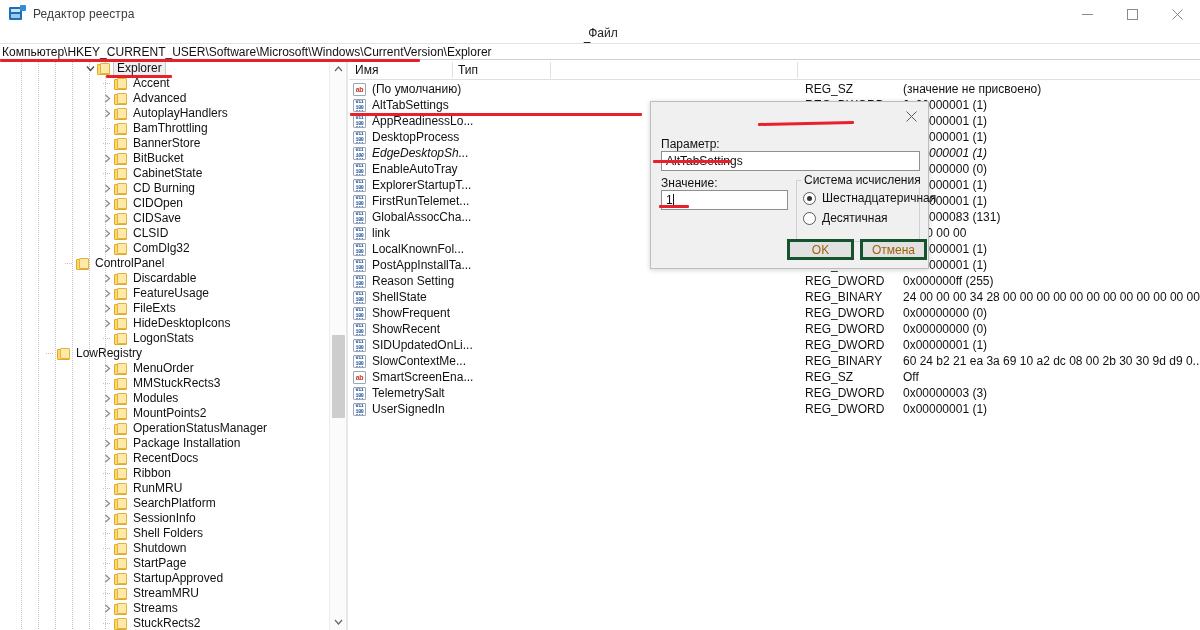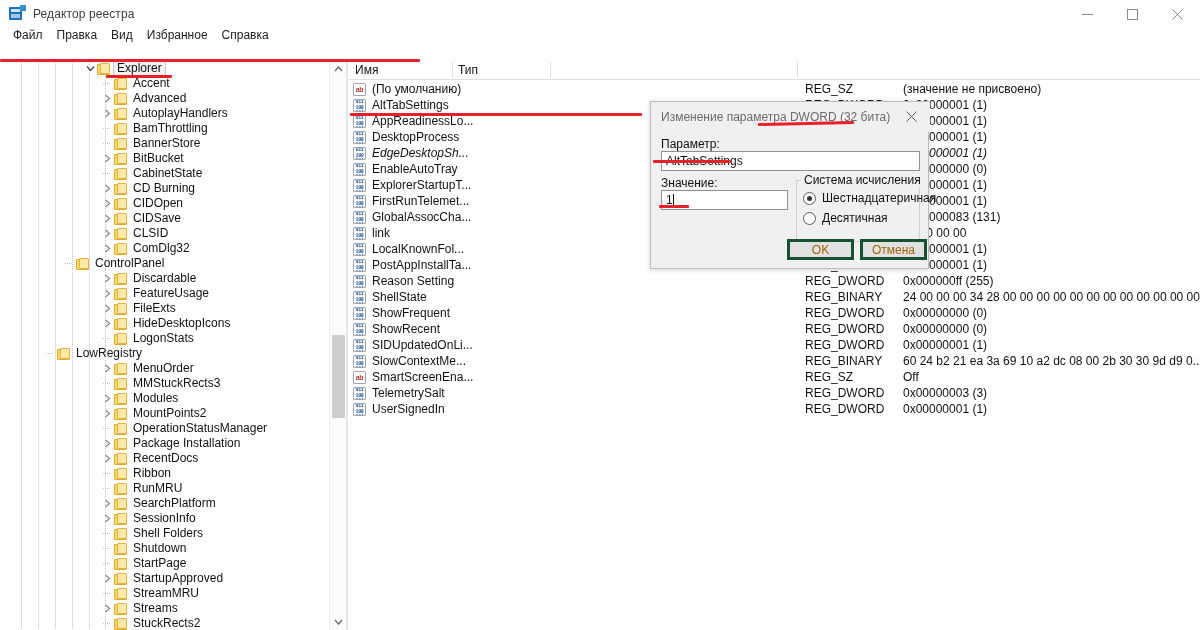--- a/index.html
+++ b/index.html
@@ -39,21 +39,21 @@
   }
   .title-text { font-size:12px; color:#3c3c3c; letter-spacing:.1px; }
 
   .wincontrols { position:absolute; right:0; top:0; height:28px; display:flex; }
   .wc { width:45px; height:28px; display:flex; align-items:center; justify-content:center; }
   .wc svg { display:block; }
 
   
   .menubar {
     position:absolute; left:0; top:26px; width:1200px; height:18px;
-    display:flex; align-items:center; padding-left:6px;
+    display:flex; align-items:center; padding-left:6px;flex-direction:column;
   }
   .menu-item { font-size:12px; color:#222; padding:0 7px; white-space:nowrap; }
 
   
   .addressbar {
     position:absolute; left:0; top:43px; width:1200px; height:17px;
     border-top:1px solid #e3e3e3; border-bottom:1px solid #cfcfcf;
     background:#fff; display:flex; align-items:center;
   }
   .address-text { font-size:12px; color:#111; padding-left:2px; white-space:nowrap; }
@@ -240,20 +240,23 @@
   </div>
 
   <div class="menubar" id="menubar">
       <div class="menu-item">Файл</div>
       <div class="menu-item">Правка</div>
       <div class="menu-item">Вид</div>
       <div class="menu-item">Избранное</div>
       <div class="menu-item">Справка</div>
     </div>
 
+  <div class="addressbar">
+    <div class="address-text">Компьютер\HKEY_CURRENT_USER\Software\Microsoft\Windows\CurrentVersion\Explorer</div>
+  </div>
 
   <div class="tree-panel">
     <div class="guide" style="left:21px"></div>
     <div class="guide" style="left:38px"></div>
     <div class="guide" style="left:55px"></div>
     <div class="guide" style="left:72px"></div>
     <div class="guide" style="left:89px"></div>
     <div class="guide" style="left:105px"></div>
     <div id="tree-rows">
         <div class="trow sel" style="top: 1px; padding-left: 84px;">
@@ -862,23 +865,20 @@
             <span class="bin">011<br>100<br>011</span>
           </span>
           <span class="cell c-name">UserSignedIn</span>
           <span class="cell c-type">REG_DWORD</span>
           <span class="cell c-val">0x00000001 (1)</span>
         </div>
       </div>
   </div>
 
   <div class="dialog">
-    <div class="dlg-title">
-      <div class="dlg-title-text">Изменение параметра DWORD (32 бита)</div>
-    </div>
     <div class="dlg-close">
       <svg width="11" height="11" viewBox="0 0 11 11">
           <line x1="0.5" y1="0.5" x2="10.5" y2="10.5" stroke="#5a5a5a" stroke-width="1"></line>
           <line x1="10.5" y1="0.5" x2="0.5" y2="10.5" stroke="#5a5a5a" stroke-width="1"></line>
         </svg>
     </div>
 
     <div class="dlg-label" style="left:10px; top:35px;">Параметр:</div>
     <div class="dlg-input" style="left:10px; top:49px; width:259px; height:20px;">AltTabSettings</div>
 

